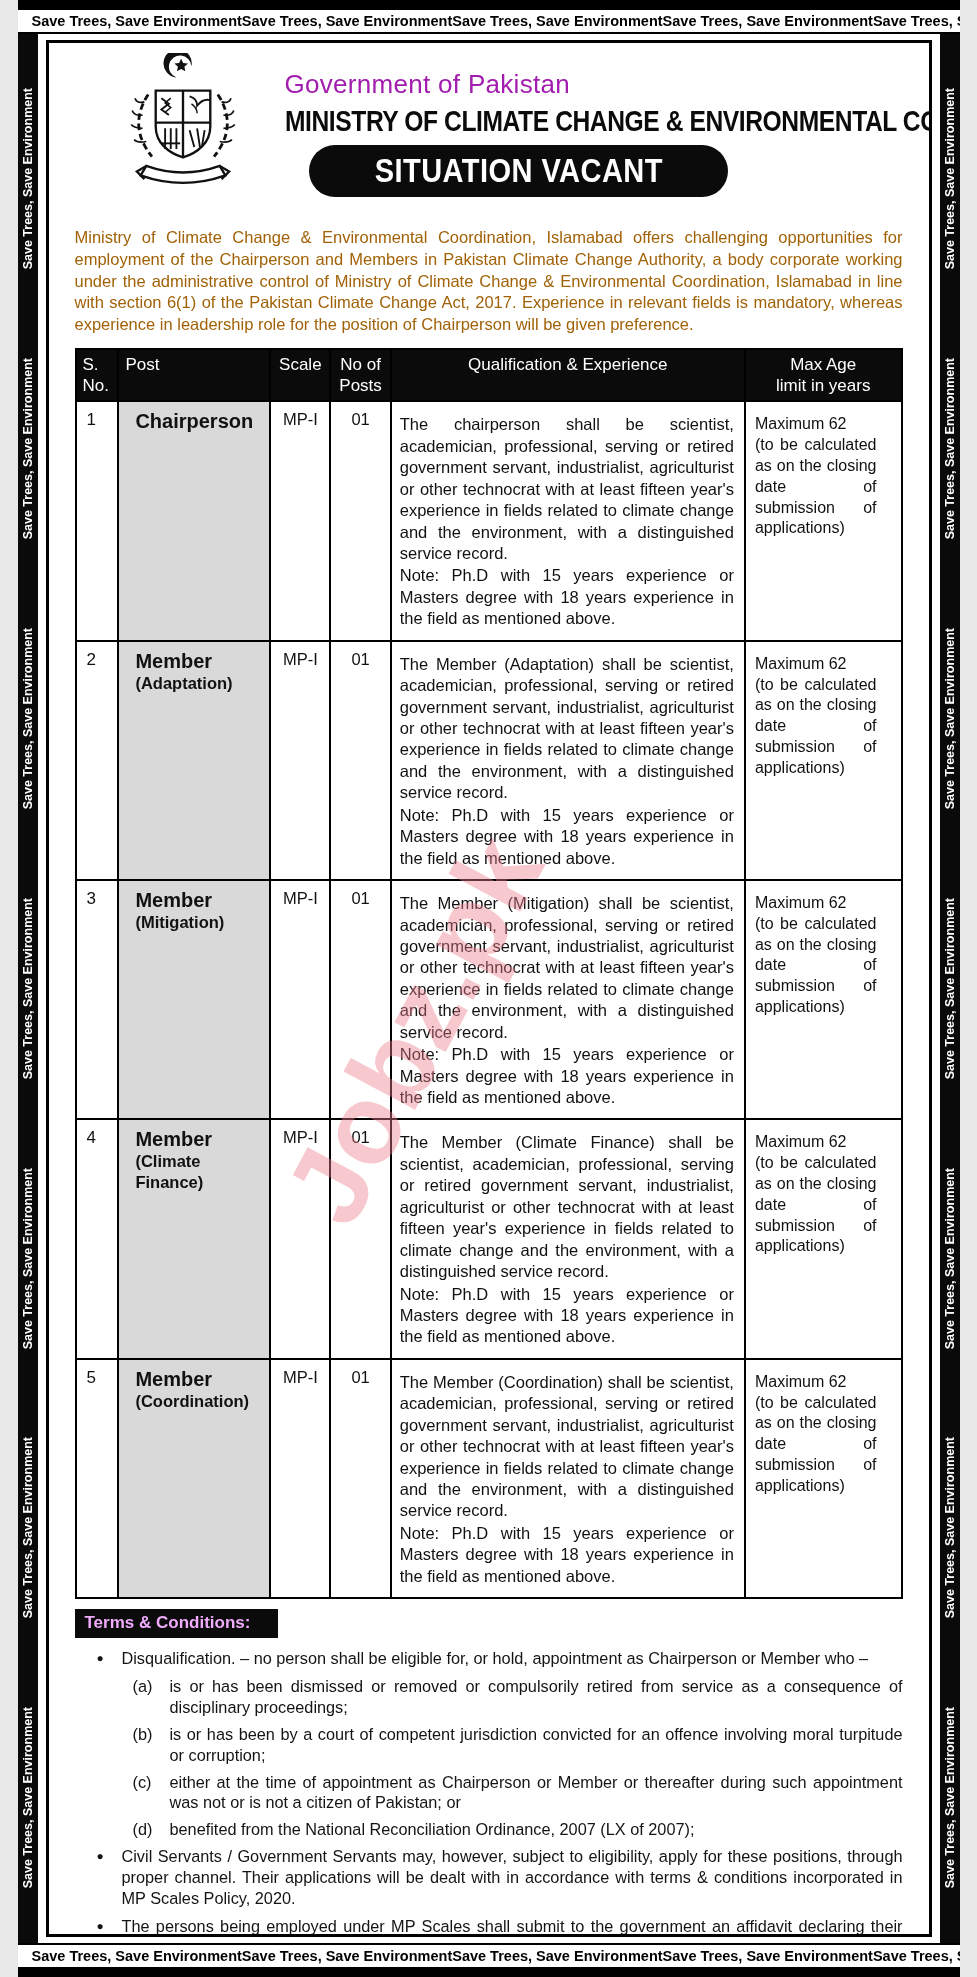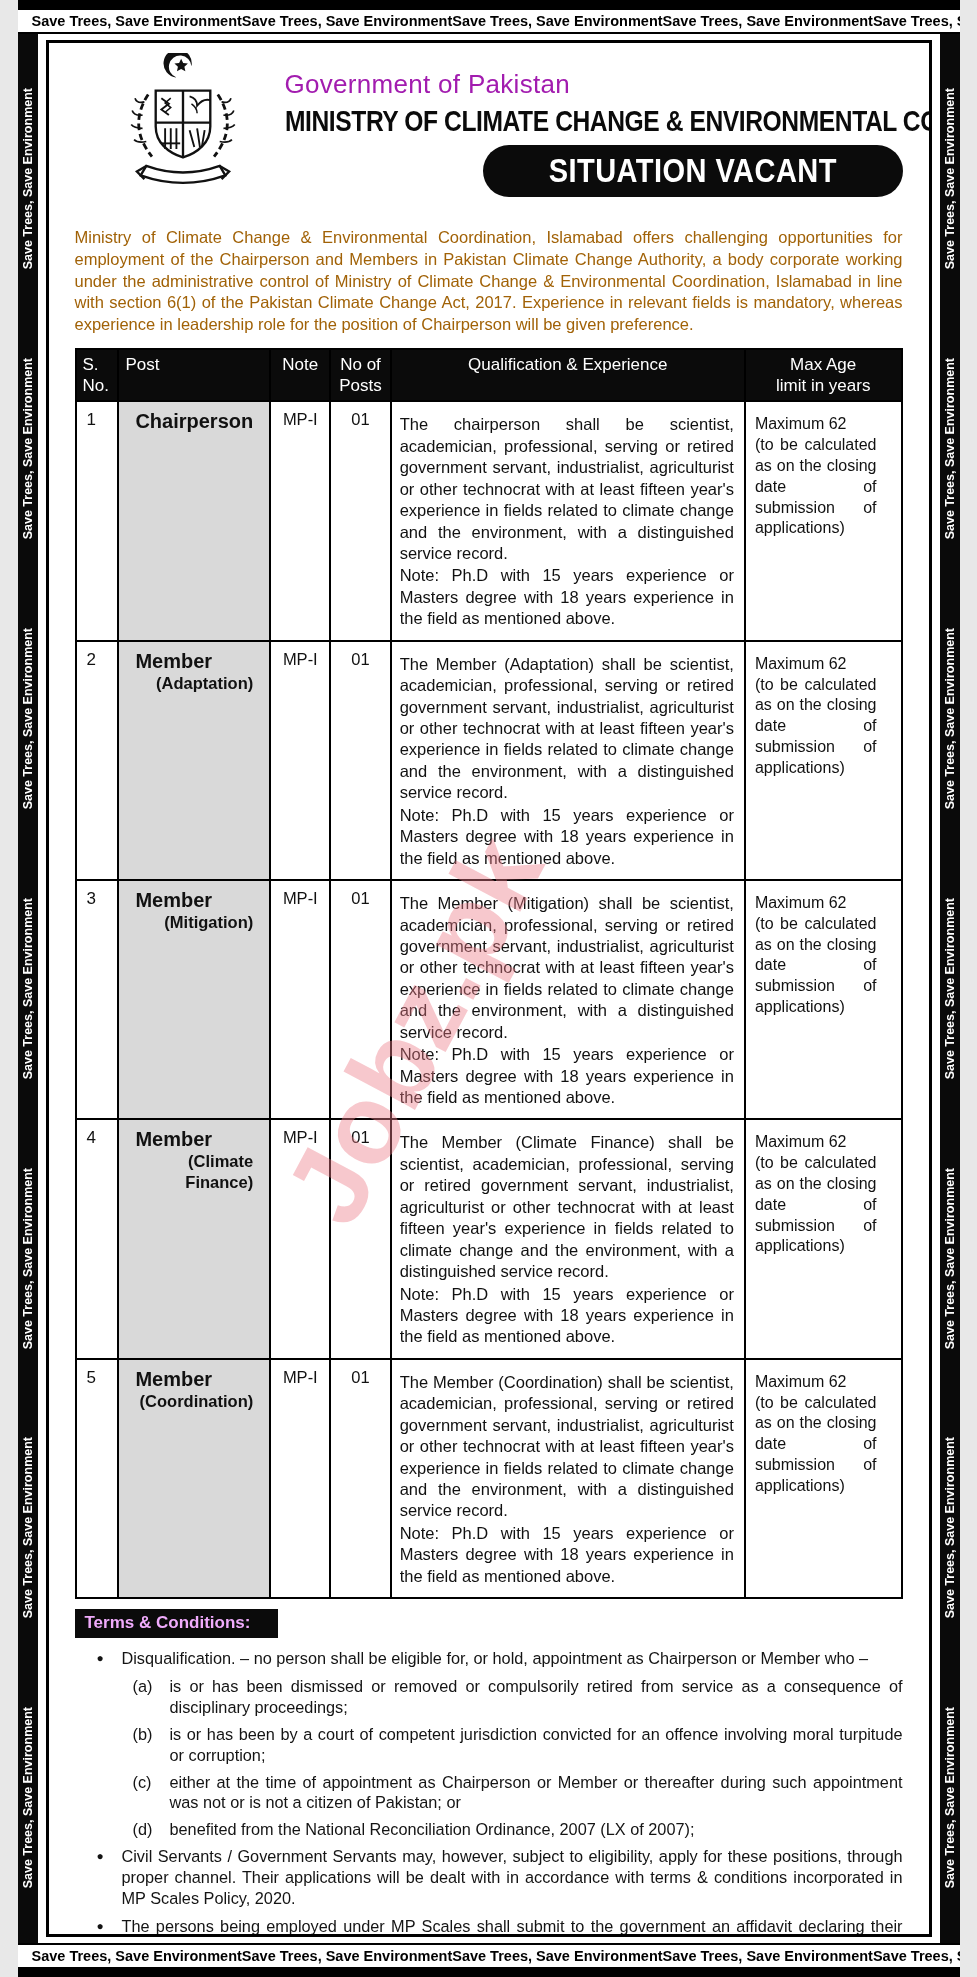--- a/index.html
+++ b/index.html
@@ -44,21 +44,21 @@
   
   .masthead { position:relative; height:168px; }
   .emblem { position:absolute; left:28px; top:0; width:160px; height:160px; }
   .head-text { position:absolute; left:210px; top:16px; right:0; }
   .govt { font-size:26px; color:#a21caf; letter-spacing:0.3px; }
   .ministry {
     margin-top:4px; font-size:30px; font-weight:bold; color:#0b0b0b;
     white-space:nowrap; letter-spacing:-0.5px;
     transform: scaleX(0.82); transform-origin:left center;
   }
-  .pill-wrap { position:absolute; left:0; right:0; top:92px; text-align:right; }
+  .pill-wrap { position:absolute; left:0; right:0; top:92px; text-align:center; }
   .pill {
     display:inline-block; background:#0b0b0b; color:#fff;
     border-radius:28px; padding:7px 46px; margin-left:60px;
   }
   .pill-text {
     display:inline-block; font-size:33px; font-weight:bold; letter-spacing:0.5px;
     transform: scaleX(0.88); transform-origin:center;
   }
   
   .intro { margin-top:6px; font-size:16.5px; line-height:1.32; text-align:justify; color:#a16207; }
@@ -68,21 +68,21 @@
   table.jobs th {
     background:#0b0b0b; color:#fff; font-weight:normal; font-size:17px;
     padding:4px 6px; line-height:1.25;
   }
   th.al { text-align:left; } th.ac { text-align:center; }
   col.c-sno { width:5.2%; } col.c-post { width:18%; } col.c-scale { width:7.3%; }
   col.c-posts { width:7.3%; } col.c-qual { width:43.2%; } col.c-age { width:19%; }
   td.sno { padding:8px 0 0 10px; font-size:17px; }
   td.post { background:#d9d9d9; padding:8px 16px; }
   .post1 { font-size:20px; font-weight:bold; line-height:1.15; }
-  .post2 { font-size:16.5px; font-weight:bold; line-height:1.25;text-align:right; }
+  .post2 { font-size:16.5px; font-weight:bold; line-height:1.25; }
   td.scale, td.posts { text-align:center; padding-top:8px; font-size:16.5px; }
   td.qual { padding:12px 10px 10px 8px; font-size:16.5px; line-height:1.3; }
   .qual-main { text-align:justify; }
   .qual-note { text-align:justify; margin-top:1px; }
   td.age { padding:12px 24px 8px 9px; font-size:16px; line-height:1.3; }
   .age2 { text-align:justify; }
   
   .terms-head {
     display:inline-block; background:#0b0b0b; color:#f0abfc; font-weight:bold;
     font-size:17px; padding:4px 28px 5px 10px; margin-top:10px;
@@ -197,21 +197,21 @@
       <thead>
         <tr>
           <th class="al">
               <div>S.</div>
               <div>No.</div>
             </th>
           <th class="al">
               <div>Post</div>
             </th>
           <th class="ac">
-              <div>Note</div>
+              <div>Scale</div>
             </th>
           <th class="ac">
               <div>No of</div>
               <div>Posts</div>
             </th>
           <th class="ac">
               <div>Qualification &amp; Experience</div>
             </th>
           <th class="ac">
               <div>Max Age</div>

